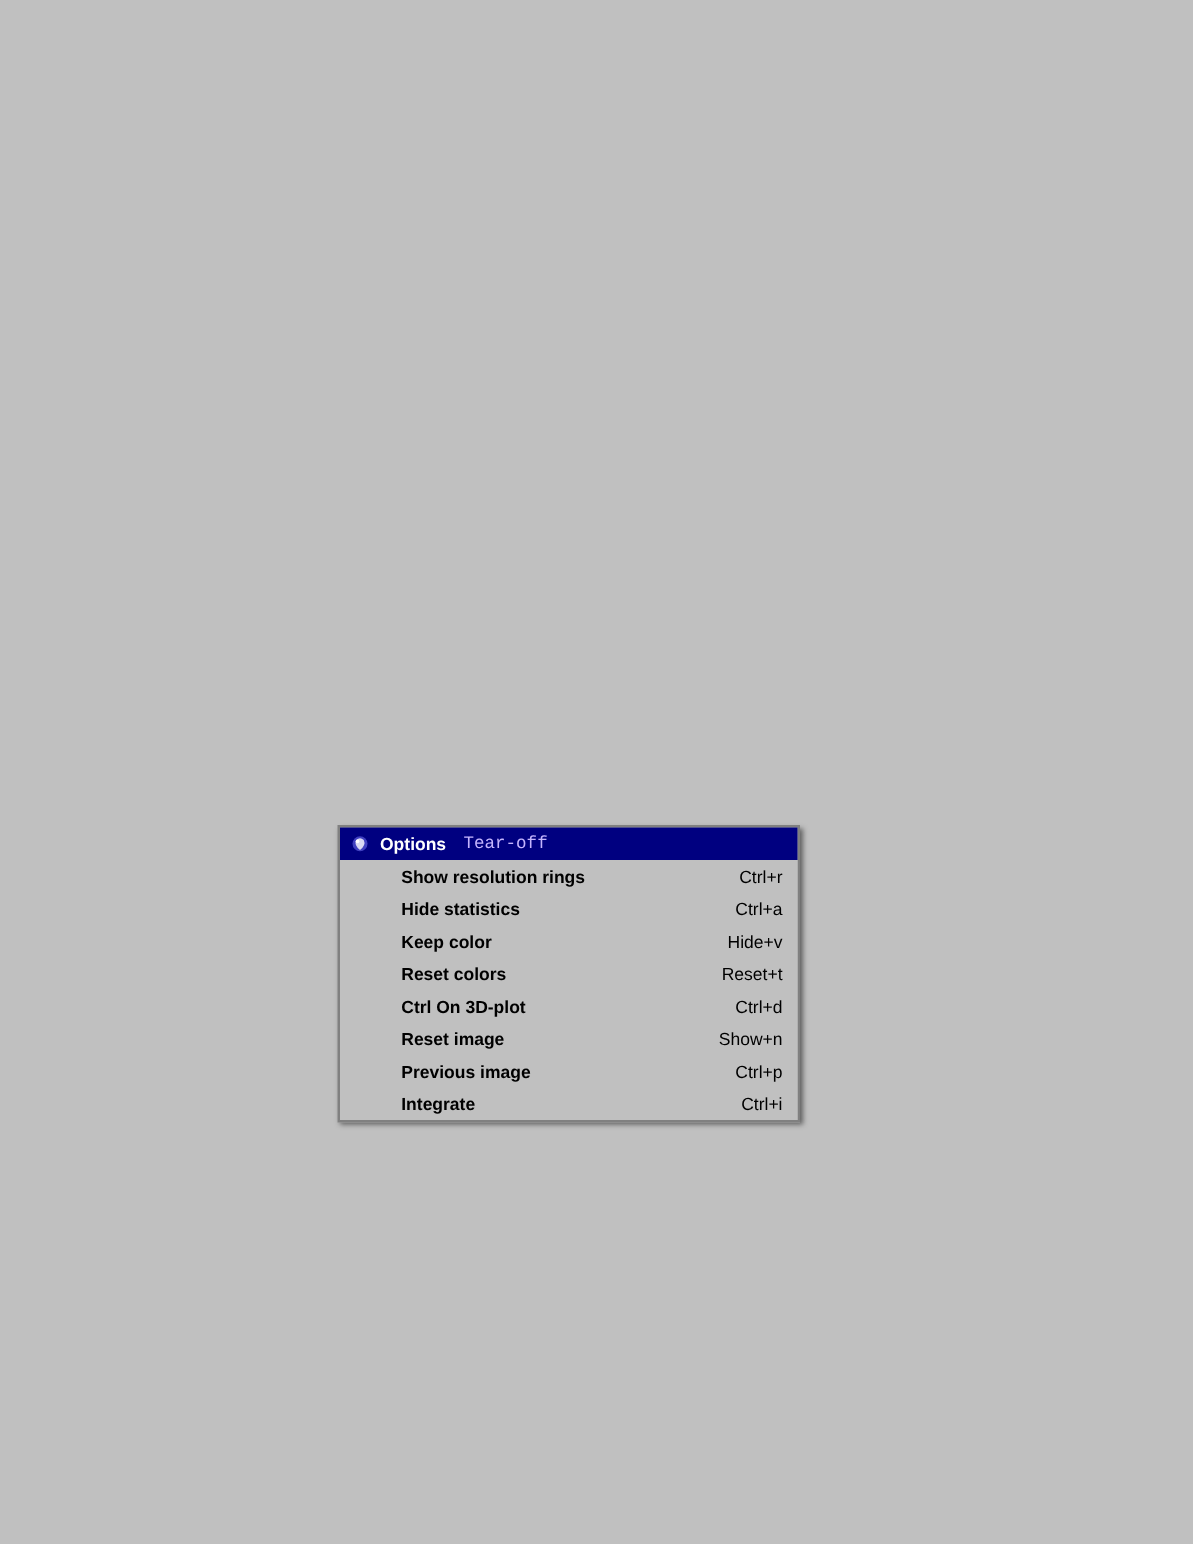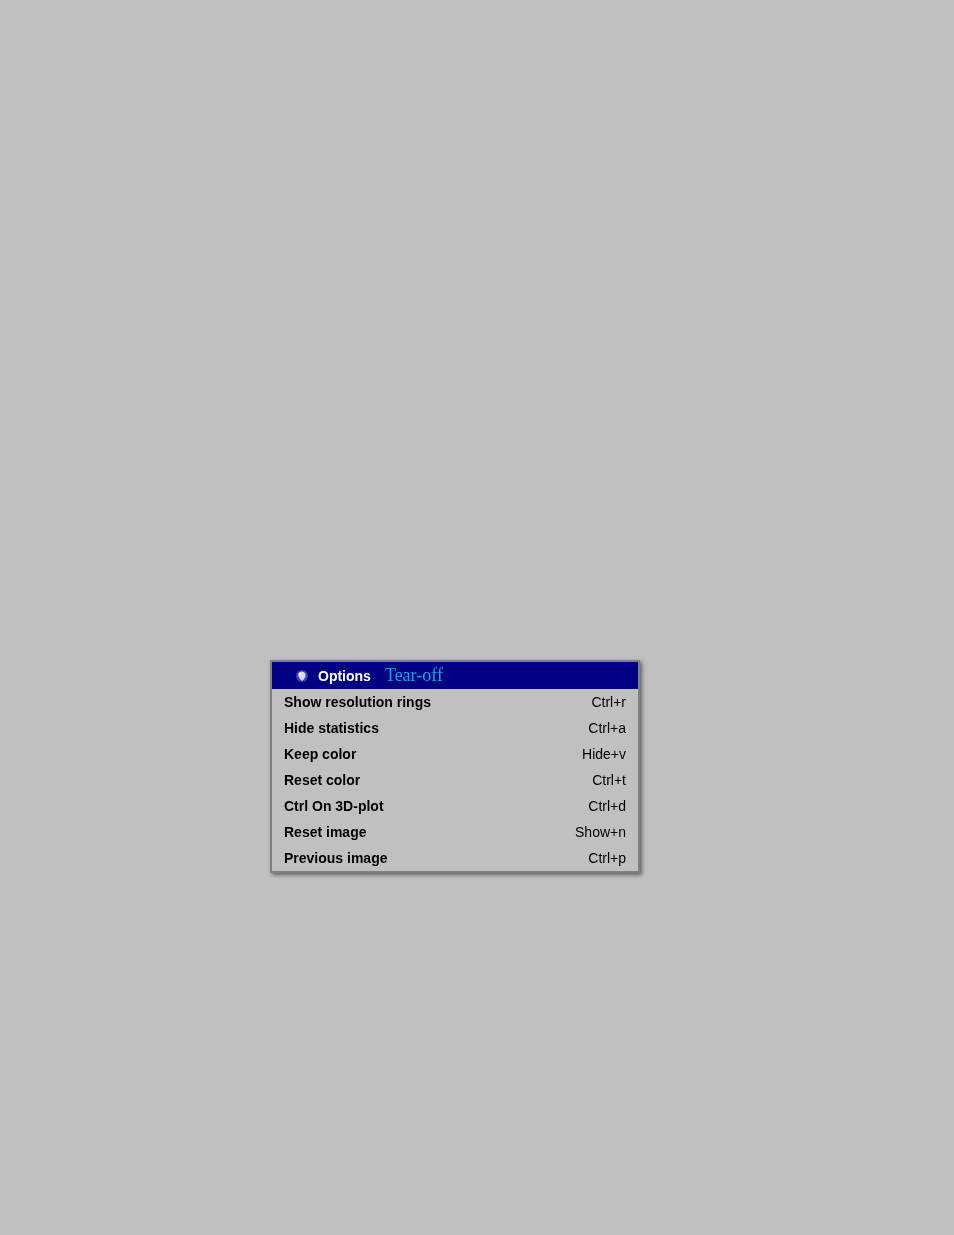--- a/index.html
+++ b/index.html
@@ -23,21 +23,21 @@
       width: 370px;
       border: 2px solid #808080;
       box-shadow: 2px 2px 4px rgba(0,0,0,0.5);
       background-color: #c0c0c0;
     }
 
     .menu-titlebar {
       background-color: #000080;
       display: flex;
       align-items: center;
-      padding: 3px 20px;
+      padding: 3px 6px;
       gap: 6px;
     }
 
     .menu-icon {
       width: 20px;
       height: 20px;
       background-color: #000080;
       display: flex;
       align-items: center;
       justify-content: center;
@@ -50,28 +50,29 @@
     }
 
     .menu-title-options {
       color: white;
       font-size: 14px;
       font-weight: bold;
       font-family: Arial, Helvetica, sans-serif;
     }
 
     .menu-title-tearoff {
-      color: #0ea5e9;
-      font-size: 18px;
-      font-family: Liberation Serif, serif;
+      color: #c4b5fd;
+      font-size: 14px;
+      font-family: Liberation Mono, monospace;
       margin-left: 8px;
     }
 
     .menu-items {
       background-color: #c0c0c0;
+      margin-left: 37px;
     }
 
     .menu-item {
       display: flex;
       justify-content: space-between;
       align-items: center;
       padding: 5px 12px 5px 12px;
       cursor: pointer;
     }
 
@@ -118,29 +119,33 @@
       </div>
       <div class="menu-item">
         <span class="menu-item-label">Hide statistics</span>
         <span class="menu-item-shortcut">Ctrl+a</span>
       </div>
       <div class="menu-item">
         <span class="menu-item-label">Keep color</span>
         <span class="menu-item-shortcut">Hide+v</span>
       </div>
       <div class="menu-item">
-        <span class="menu-item-label">Reset color</span>
-        <span class="menu-item-shortcut">Ctrl+t</span>
+        <span class="menu-item-label">Reset colors</span>
+        <span class="menu-item-shortcut">Reset+t</span>
       </div>
       <div class="menu-item">
         <span class="menu-item-label">Ctrl On 3D-plot</span>
         <span class="menu-item-shortcut">Ctrl+d</span>
       </div>
       <div class="menu-item">
         <span class="menu-item-label">Reset image</span>
         <span class="menu-item-shortcut">Show+n</span>
       </div>
       <div class="menu-item">
         <span class="menu-item-label">Previous image</span>
         <span class="menu-item-shortcut">Ctrl+p</span>
       </div>
+      <div class="menu-item">
+        <span class="menu-item-label">Integrate</span>
+        <span class="menu-item-shortcut">Ctrl+i</span>
+      </div>
     </div>
 </div>
 
 </body></html>

